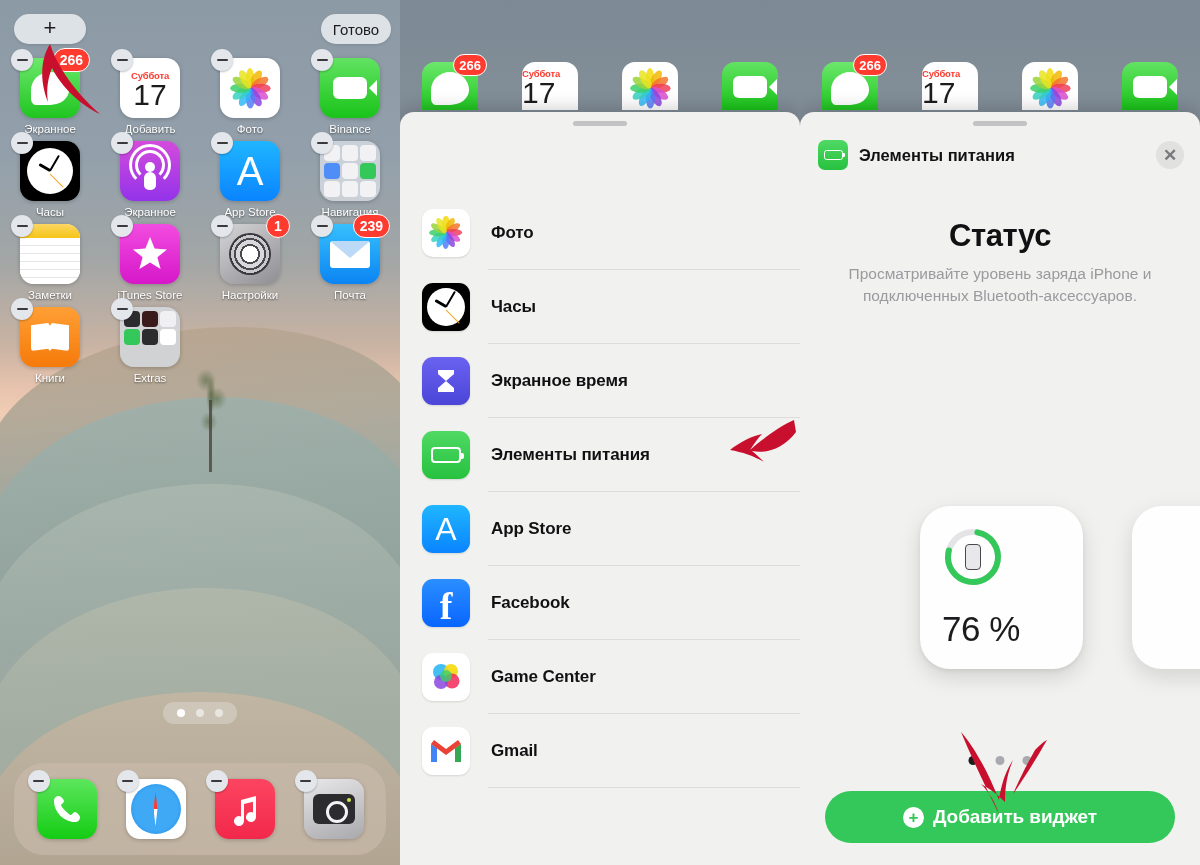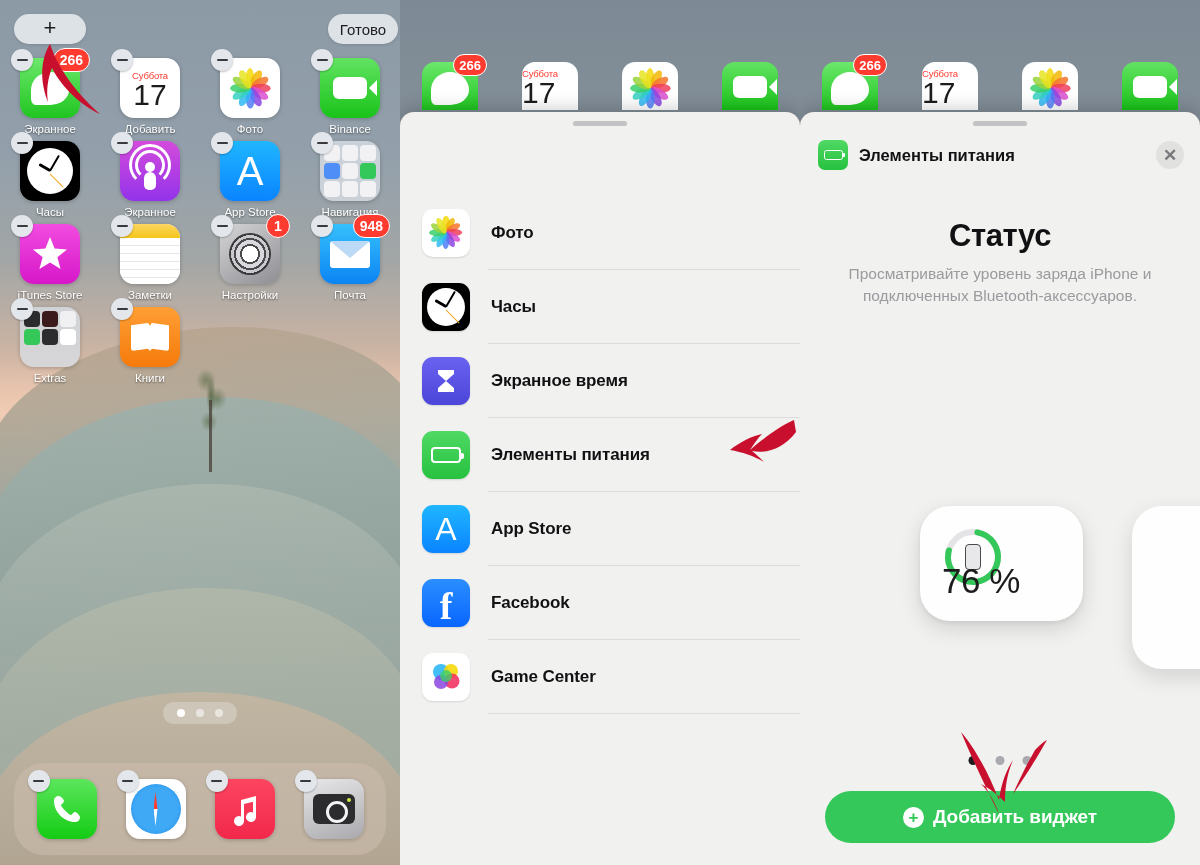--- a/index.html
+++ b/index.html
@@ -40,21 +40,21 @@
 
   
   .topbar { position: absolute; top: 14px; left: 0; right: 0; height: 34px; z-index: 6; }
   .pill {
     position: absolute; background: rgba(232,236,240,.88);
     border-radius: 17px; height: 30px; display: flex; align-items: center;
     justify-content: center; color: #1c1c1e; font-size: 15px; font-weight: 500;
     box-shadow: 0 1px 3px rgba(0,0,0,.12);
   }
   .pill-add { left: 14px; width: 72px; font-size: 22px; font-weight: 400; padding-bottom:2px; }
-  .pill-done { right: 2px; width: 70px; font-size: 15px; }
+  .pill-done { right: 9px; width: 70px; font-size: 15px; }
 
   .grid { position: absolute; top: 58px; left: 0; right: 0; z-index: 4; }
   .row { display: flex; margin-bottom: 6px; }
   .cell { width: 100px; display: flex; flex-direction: column; align-items: center; position: relative; }
   .appwrap { position: relative; width: 60px; height: 60px; }
   .app { width: 60px; height: 60px; border-radius: 14px; position: relative; overflow: hidden;
          box-shadow: 0 1px 4px rgba(0,0,0,.22); display:flex; align-items:center; justify-content:center; }
   .applabel { margin-top: 5px; font-size: 11.5px; color: #fff; text-shadow: 0 1px 2px rgba(0,0,0,.55); white-space: nowrap; }
   .minus {
     position: absolute; left: -9px; top: -9px; width: 22px; height: 22px; border-radius: 50%;
@@ -65,21 +65,21 @@
   .badge {
     position: absolute; right: -10px; top: -10px; min-width: 24px; height: 24px; padding: 0 6px;
     background: #ff3b30; border: 1.5px solid #fff; border-radius: 13px; color: #fff;
     font-size: 14px; font-weight: 600; display: flex; align-items: center; justify-content: center; z-index: 4;
   }
 
   
   .ic-messages { background: linear-gradient(180deg,#6ce86c,#20c520); }
   .ic-messages .bub { width: 38px; height: 33px; background: #fff; border-radius: 50% 50% 50% 12% / 55% 55% 45% 20%; }
   .ic-calendar { background:#fff; flex-direction: column; }
-  .ic-calendar .cw { color:#fb3b30; font-size:9.5px; font-weight:400; margin-top:4px; letter-spacing:-.2px;}
+  .ic-calendar .cw { color:#fb3b30; font-size:9.5px; font-weight:700; margin-top:4px; letter-spacing:-.2px;}
   .ic-calendar .cd { color:#1c1c1e; font-size:30px; font-weight:300; line-height:32px; margin-top:-2px;}
   .ic-photos { background:#fff; }
   .ic-photos .flower { position:relative; width:44px; height:44px; }
   .ic-photos .flower i { position:absolute; left:18px; top:2px; width:9px; height:20px; border-radius:50%; transform-origin:50% 100%; opacity:.85; }
   .ic-facetime { background: linear-gradient(180deg,#62e362,#19c319); }
   .ic-facetime .cam { width:34px; height:22px; background:#fff; border-radius:6px; position:relative; }
   .ic-facetime .cam::after { content:""; position:absolute; right:-10px; top:3px; border:8px solid transparent; border-right-color:#fff; }
   .ic-clock { background:#000; }
   .ic-clock .face { width:46px; height:46px; border-radius:50%; background:#fff; position:relative; }
   .ic-clock .h { position:absolute; background:#000; left:50%; top:50%; transform-origin:50% 100%; border-radius:2px;}
@@ -191,21 +191,21 @@
   .dhead-ico .bt::after { content:""; position:absolute; right:-3.4px; top:2.4px; width:2px; height:4px; background:#fff; border-radius:0 1px 1px 0;}
   .dhead-title { margin-left:11px; font-size:16.5px; font-weight:700; color:#111113; }
   .dclose {
     margin-left:auto; width:28px; height:28px; border-radius:50%; background:#e1e1df;
     display:flex; align-items:center; justify-content:center; color:#79797e; font-size:17px; font-weight:600;
   }
   .dtitle { text-align:center; margin-top:48px; font-size:31px; font-weight:700; color:#111113; letter-spacing:-.4px;}
   .dsub { text-align:center; margin-top:9px; font-size:15.5px; color:#9a9a9f; line-height:1.42; padding:0 24px;}
   .wcard-area { position:absolute; top:378px; left:0; right:0; height:230px; }
   .wcard {
-    position:absolute; left:120px; top:16px; width:163px; height:115px; border-radius:30px;
+    position:absolute; left:120px; top:16px; width:163px; height:163px; border-radius:30px;
     background:#fefefe; box-shadow: 0 8px 22px rgba(0,0,0,.13), 0 2px 5px rgba(0,0,0,.07);
   }
   .wcard-peek {
     position:absolute; left:332px; top:16px; width:163px; height:163px; border-radius:30px;
     background:#fefefe; box-shadow: 0 8px 22px rgba(0,0,0,.13);
   }
   .ring-wrap { position:absolute; left:22px; top:20px; width:62px; height:62px; }
   .wpct { position:absolute; left:22px; bottom:20px; font-size:35px; font-weight:400; color:#1c1c1e; letter-spacing:-.5px;}
   .phone-glyph { position:absolute; left:50%; top:50%; width:16px; height:26px; margin:-13px 0 0 -8px;
      border:1.8px solid #4a4a4c; border-radius:4px; background:#e8e8ea; }
@@ -356,89 +356,89 @@
             </div>
             <div class="minus"></div>
           </div>
           <div class="applabel">Навигация</div>
         </div>
       </div>
 
       <div class="row">
         <div class="cell">
           <div class="appwrap">
+            <div class="app ic-notes">
+                <div class="nt"></div>
+                <div class="nl"></div>
+              </div>
+            <div class="minus"></div>
+          </div>
+          <div class="applabel">Заметки</div>
+        </div>
+        <div class="cell">
+          <div class="appwrap">
             <div class="app ic-itunes">
               <svg width="40" height="40" viewBox="0 0 40 40">
                   <polygon points="20,3 24.6,14.6 37,15.4 27.4,23.2 30.6,35 20,28.4 9.4,35 12.6,23.2 3,15.4 15.4,14.6" fill="#fff"></polygon>
                 </svg>
             </div>
             <div class="minus"></div>
           </div>
           <div class="applabel">iTunes Store</div>
         </div>
         <div class="cell">
           <div class="appwrap">
-            <div class="app ic-notes">
-                <div class="nt"></div>
-                <div class="nl"></div>
-              </div>
-            <div class="minus"></div>
-          </div>
-          <div class="applabel">Заметки</div>
-        </div>
-        <div class="cell">
-          <div class="appwrap">
             <div class="app ic-settings">
                 <div class="gear"></div>
               </div>
             <div class="minus"></div>
             <div class="badge">1</div>
           </div>
           <div class="applabel">Настройки</div>
         </div>
         <div class="cell">
           <div class="appwrap">
             <div class="app ic-mail">
                 <div class="env"></div>
               </div>
             <div class="minus"></div>
-            <div class="badge">948</div>
+            <div class="badge">239</div>
           </div>
           <div class="applabel">Почта</div>
         </div>
       </div>
 
       <div class="row">
+        <div class="cell">
+          <div class="appwrap">
+            <div class="app ic-books">
+                <div class="bk"></div>
+              </div>
+            <div class="minus"></div>
+          </div>
+          <div class="applabel">Книги</div>
+        </div>
         <div class="cell">
           <div class="appwrap">
             <div class="app ic-folder">
               <div class="fg">
                 <span style="background:#2c2c2e"></span>
                   <span style="background:#3a1a1a"></span>
                   <span style="background:#f0f0f3"></span>
                 <span style="background:#34c759"></span>
                   <span style="background:#2c2c2e"></span>
                   <span style="background:#fff"></span>
                 <span style="background:transparent"></span>
                   <span style="background:transparent"></span>
                   <span style="background:transparent"></span>
               </div>
             </div>
             <div class="minus"></div>
           </div>
           <div class="applabel">Extras</div>
-        </div>
-        <div class="cell">
-          <div class="appwrap">
-            <div class="app ic-books">
-                <div class="bk"></div>
-              </div>
-            <div class="minus"></div>
-          </div>
-          <div class="applabel">Книги</div>
         </div>
       </div>
     </div>
 
     <div class="pagedots">
       <i class="on"></i>
       <i></i>
       <i></i>
     </div>
 
@@ -602,20 +602,32 @@
               <circle cx="13" cy="13" r="8" fill="#2fb8f5" opacity=".9"></circle>
               <circle cx="23" cy="12" r="7" fill="#f5d90a" opacity=".9"></circle>
               <circle cx="24" cy="22" r="7.5" fill="#f2295b" opacity=".85"></circle>
               <circle cx="13" cy="23" r="7" fill="#8b47e0" opacity=".85"></circle>
               <circle cx="18" cy="17" r="6" fill="#3ccf6a" opacity=".8"></circle>
             </svg>
           </div>
           <div class="wlabel">Game Center</div>
           <div class="sep"></div>
         </div>
+        <div class="wrow">
+          <div class="wico ic-gmail">
+            <svg width="34" height="26" viewBox="0 0 34 26">
+              <path d="M2 24V6l6 4V24z" fill="#4285f4"></path>
+              <path d="M32 24V6l-6 4V24z" fill="#34a853"></path>
+              <path d="M2 6l15 11L32 6l-3-4-12 9L5 2z" fill="#ea4335"></path>
+              <path d="M8 10l9 7 9-7v14H8z" fill="#fbbc04" opacity=".0"></path>
+            </svg>
+          </div>
+          <div class="wlabel">Gmail</div>
+          <div class="sep"></div>
+        </div>
       </div>
     </div>
 
     <svg class="arrow-mid" viewBox="0 0 130 66">
       <path d="M126 2 C112 8, 96 20, 82 32 C86 26, 90 20, 94 16 C84 18, 72 24, 62 32 C74 34, 86 38, 96 44 C92 40, 88 36, 84 33 C100 36, 116 30, 128 14 Z" fill="#c8102e"></path>
     </svg>
   </div>
 
   <div class="panel">
     <div class="wallpaper">

